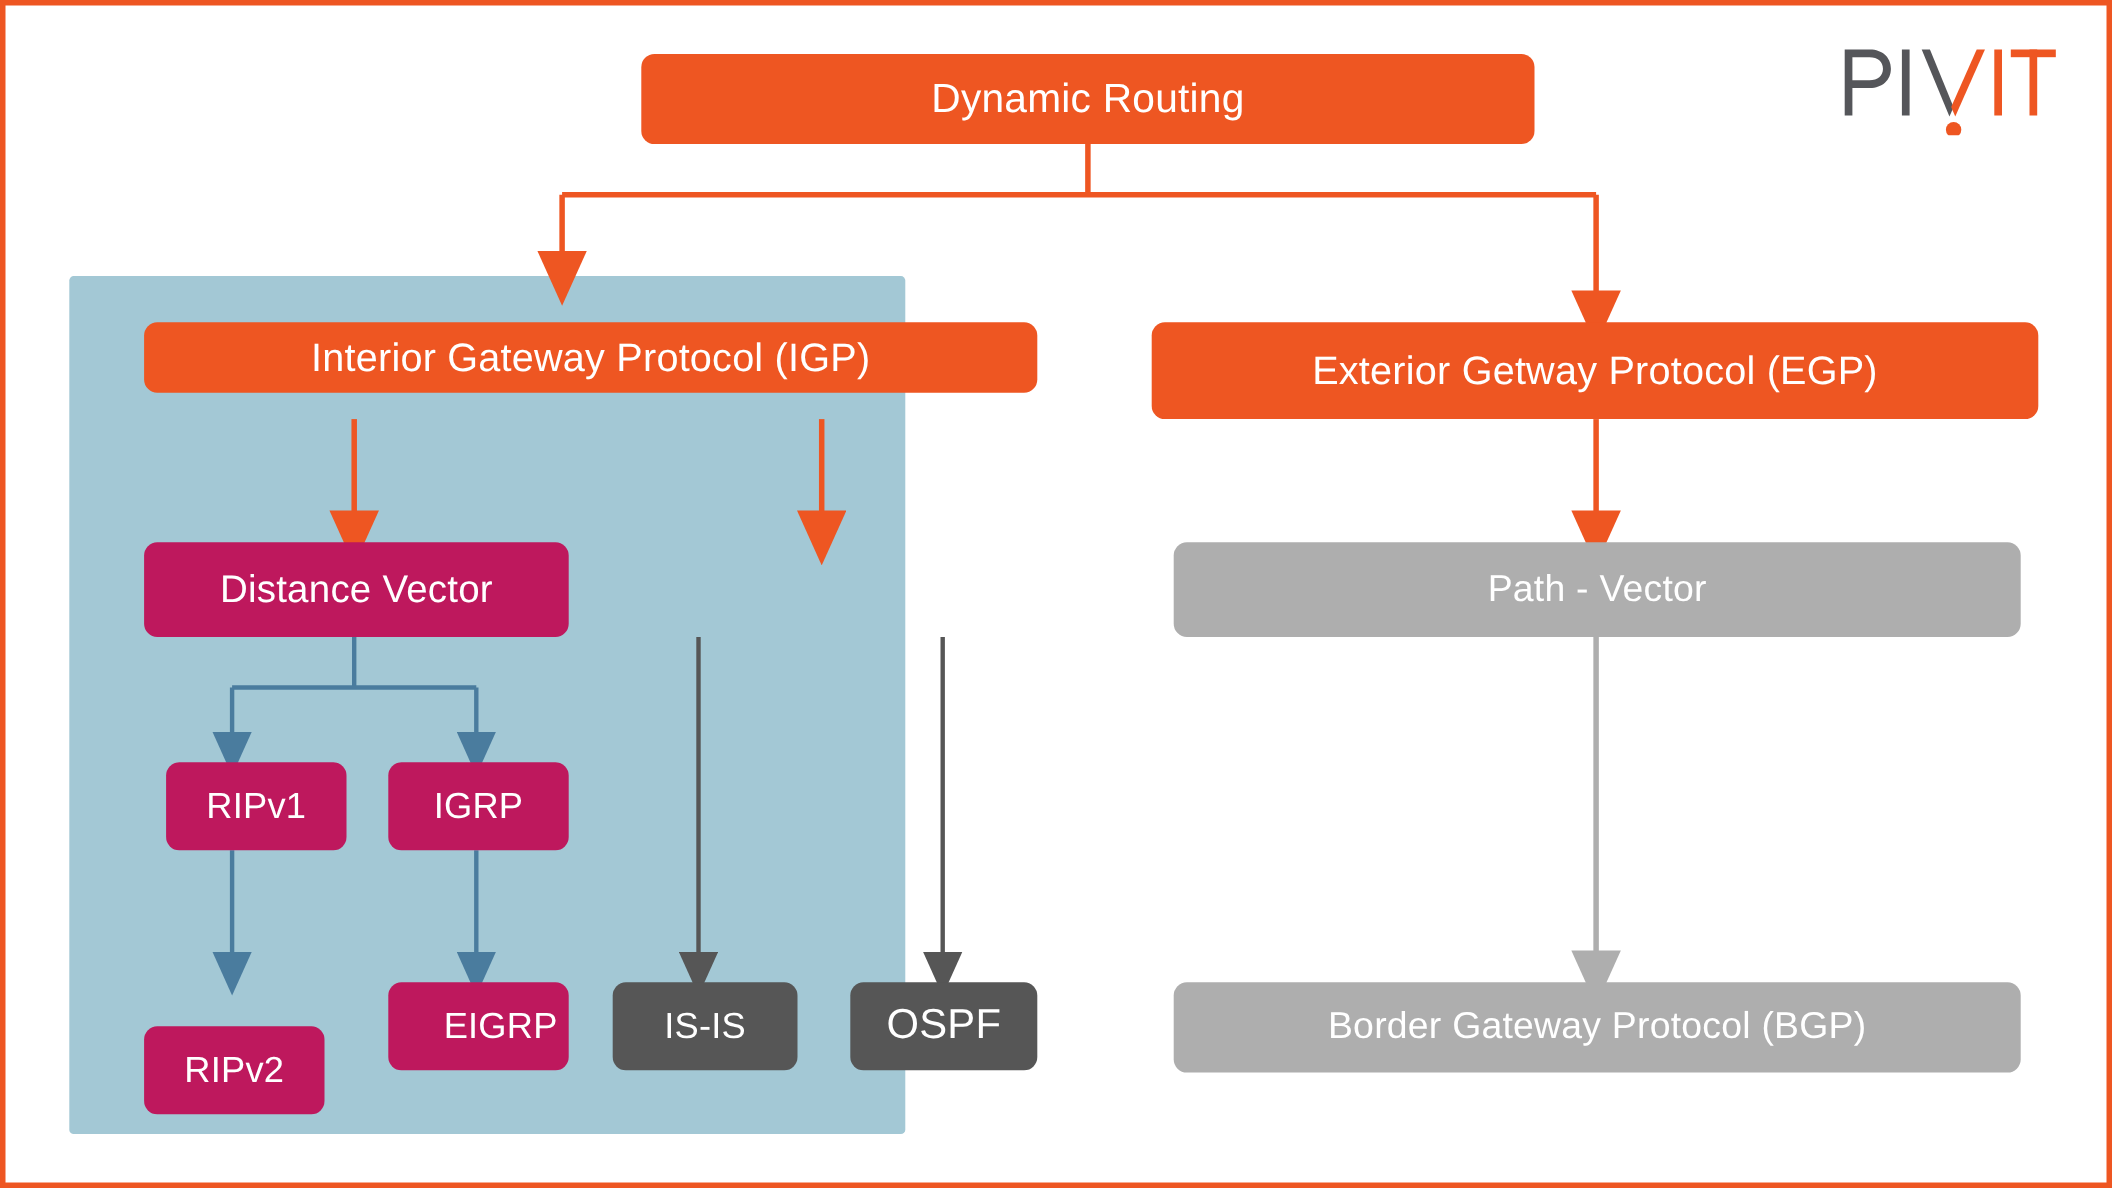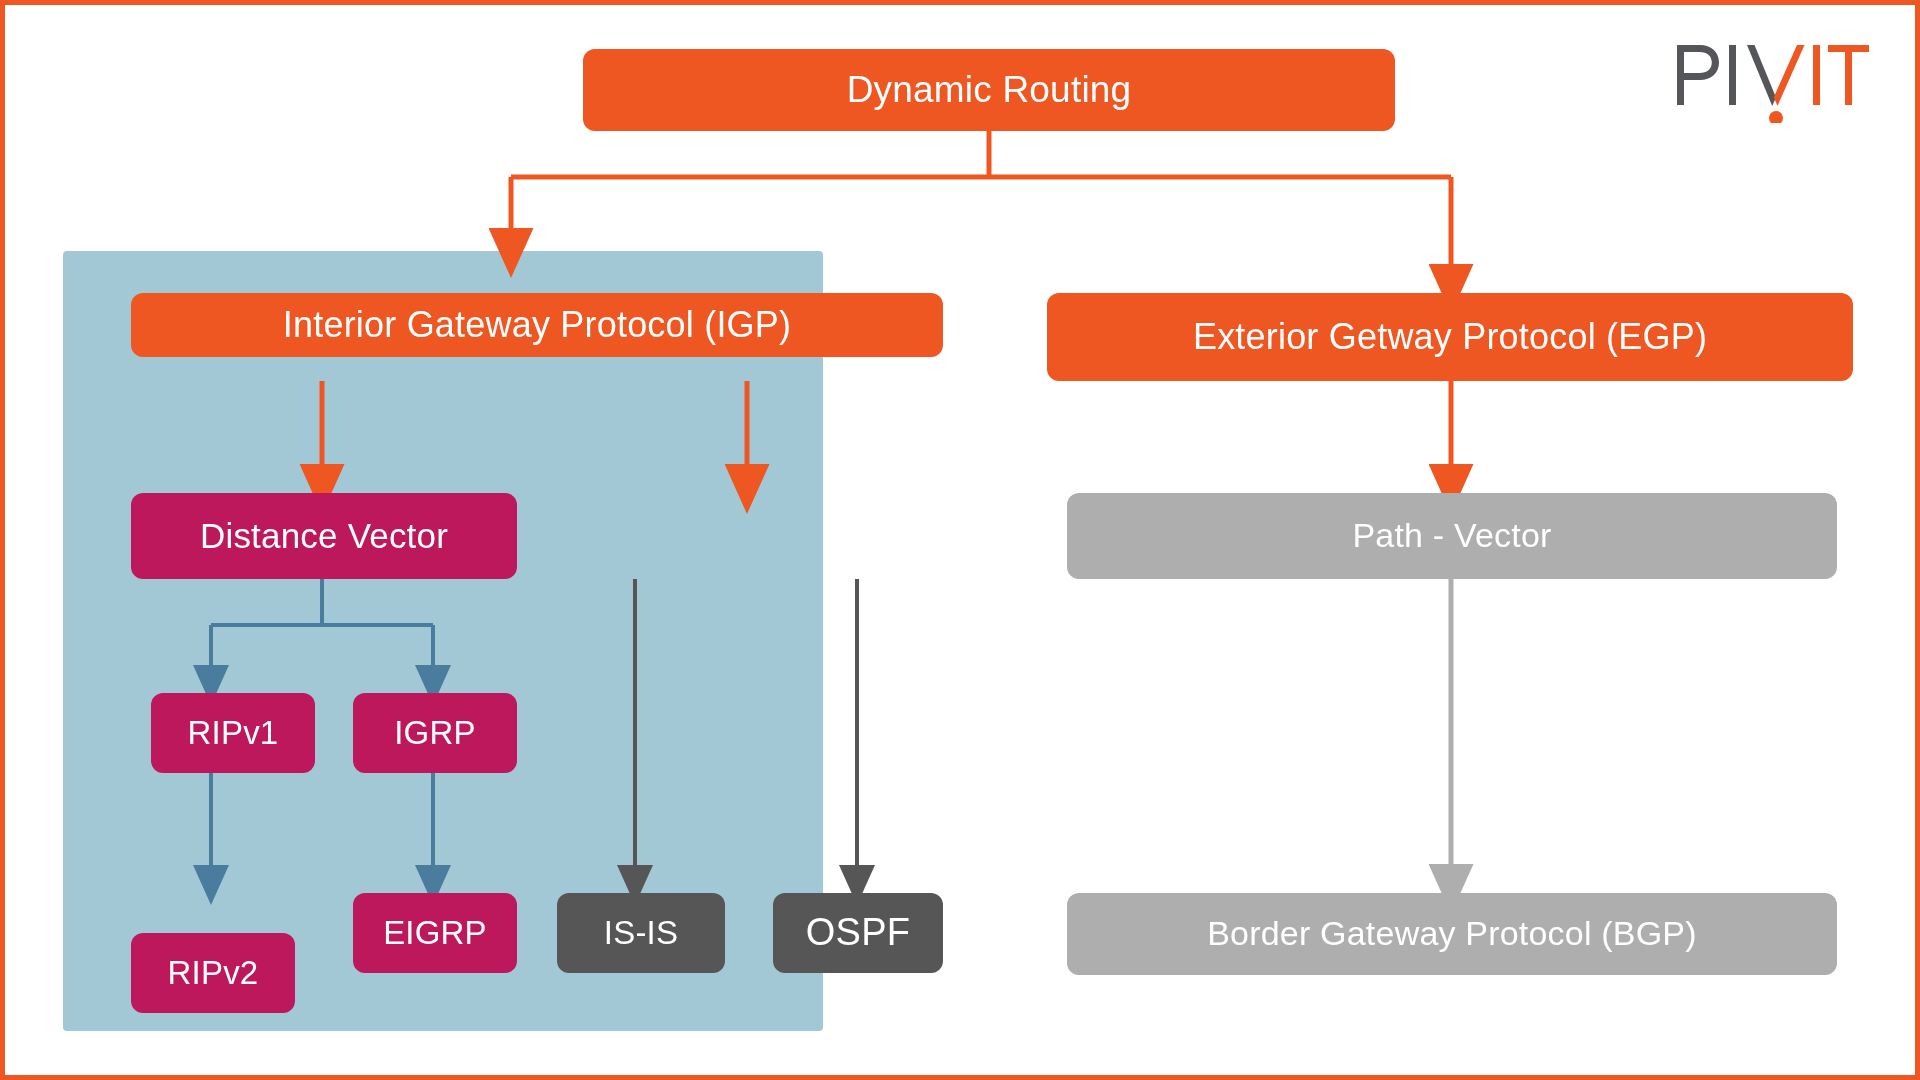--- a/index.html
+++ b/index.html
@@ -143,21 +143,21 @@
     </div>
 
     <div class="node n-blue" style="left:348px; top:688px; width:164px; height:80px; font-size:33px;">
       <span>IGRP</span>
     </div>
 
     <div class="node n-blue" style="left:126px; top:888px; width:164px; height:80px; font-size:33px;margin-top:40px;">
       <span>RIPv2</span>
     </div>
 
-    <div class="node n-blue" style="left:348px; top:888px; width:164px; height:80px; font-size:33px;">
+    <div class="node n-blue" style="left:348px; top:888px; width:164px; height:80px; font-size:33px;justify-content:flex-end;">
       <span>EIGRP</span>
     </div>
 
     <div class="node n-dark" style="left:552px; top:888px; width:168px; height:80px; font-size:33px;">
       <span>IS-IS</span>
     </div>
 
     <div class="node n-dark" style="left:768px; top:888px; width:170px; height:80px; font-size:38px;">
       <span>OSPF</span>
     </div>

